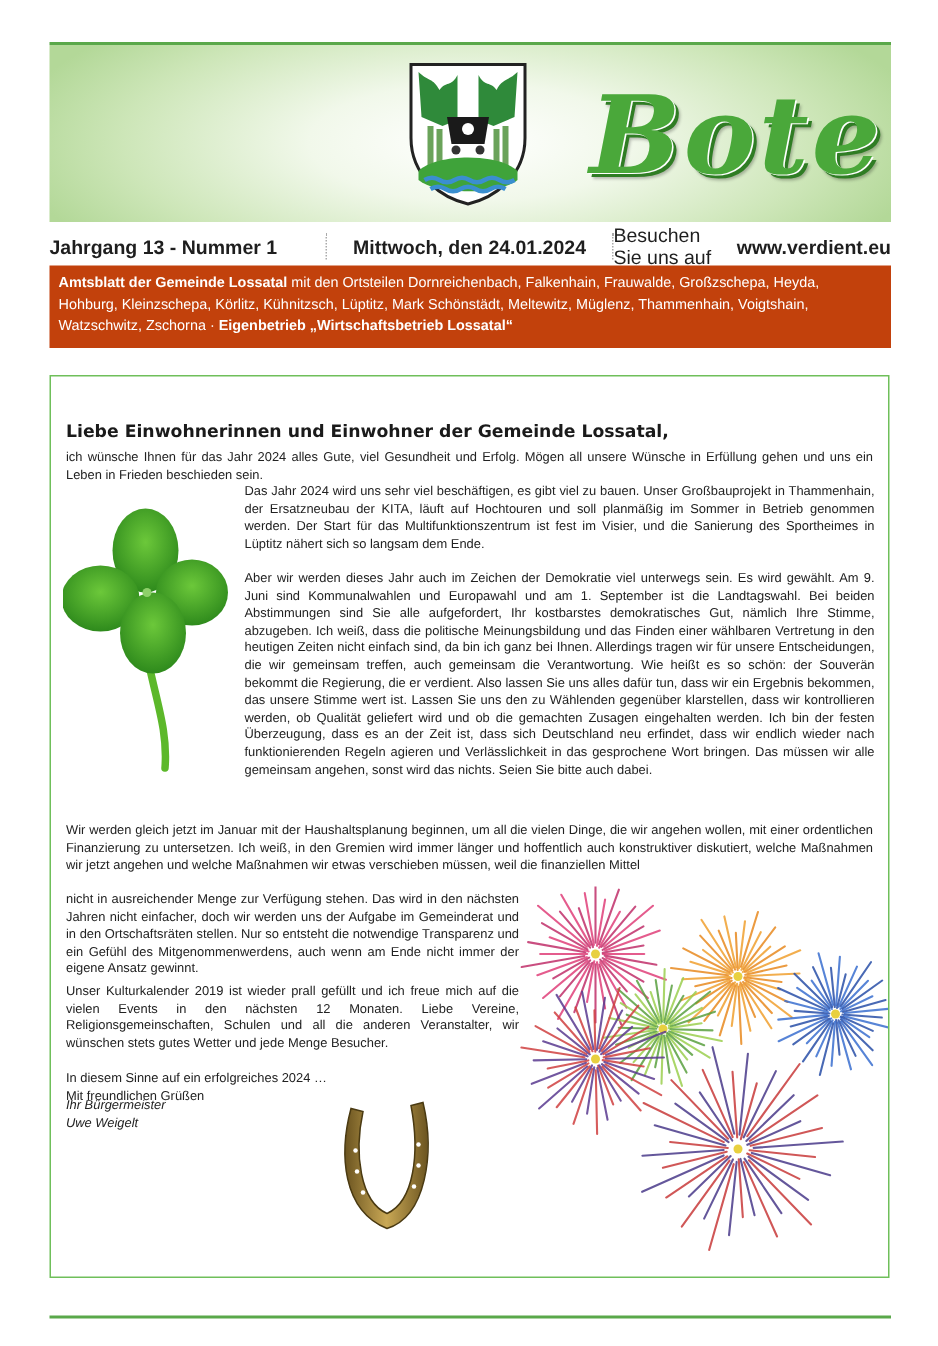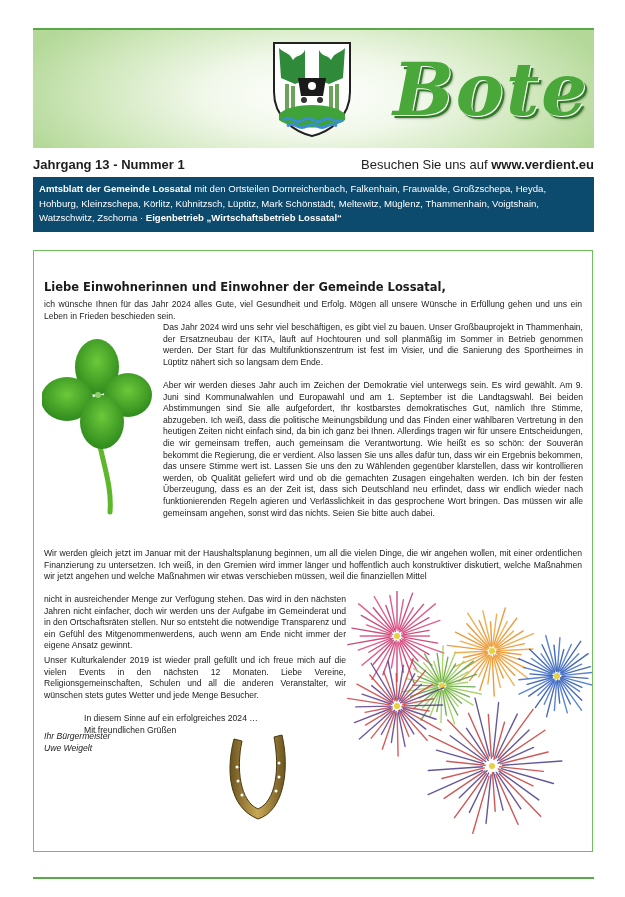--- a/index.html
+++ b/index.html
@@ -12,21 +12,21 @@
     text-shadow: 1px 1px 0 #ffffff, 3px 3px 0 #2f7d24, 4px 4px 2px rgba(0,0,0,0.25); letter-spacing:2px; }
   .mast-left { left:26px; }
   .mast-right { left:360px; }
   .crest { position:absolute; left:238px; top:10px; width:82px; height:98px; }
   .info-row { position:absolute; left:33px; top:153px; width:561px; height:22px; font-size:13px; display:flex; align-items:center; font-family:"Liberation Sans", sans-serif; }
   .info-cell { height:18px; display:flex; align-items:center; }
   .info-1 { width:184px; font-weight:bold; }
   .info-2 { width:190px; justify-content:center; font-weight:bold; border-left:1px dotted #aaa; border-right:1px dotted #aaa; }
   .info-3 { flex:1; justify-content:flex-end; }
   .info-3 b { font-weight:bold; }
-  .greenbar { position:absolute; left:33px; top:177px; width:561px; height:55px; background:#0c4a6e; color:#ffffff; font-size:9.6px; line-height:14.5px; padding:5px 6px; box-sizing:border-box; font-family:"Liberation Sans", sans-serif; }
+  .greenbar { position:absolute; left:33px; top:177px; width:561px; height:55px; background:#c2410c; color:#ffffff; font-size:9.6px; line-height:14.5px; padding:5px 6px; box-sizing:border-box; font-family:"Liberation Sans", sans-serif; }
   .greenbar b { font-weight:bold; }
   .letter { position:absolute; left:33px; top:250px; width:560px; height:602px; border:1.5px solid #6fbf5a; box-sizing:border-box; }
   .letter-title { position:absolute; left:10px; top:29px; font-size:11.5px; font-weight:bold; font-family:"DejaVu Sans", sans-serif; color:#1a1a1a; }
   .txt { position:absolute; font-family:"Liberation Sans", sans-serif; font-size:8.6px; line-height:11.6px; color:#222; text-align:justify; }
   .p-intro { left:10px; top:48px; width:538px; }
   .p-col1 { left:129px; top:71px; width:420px; }
   .p-col2 { left:129px; top:129px; width:420px; }
   .p-full { left:10px; top:297px; width:538px; }
   .p-left1 { left:10px; top:343px; width:302px; }
   .p-left2 { left:10px; top:404px; width:302px; }
@@ -57,20 +57,21 @@
     <circle cx="49" cy="60" r="3" fill="#333"></circle>
     <path d="M8 74 C20 62 62 62 74 74 L74 80 C62 90 20 90 8 80 Z" fill="#3fa33a"></path>
     <path d="M12 80 q5 -3 10 0 t10 0 t10 0 t10 0 t10 0 t10 0" stroke="#3a8fd0" stroke-width="3" fill="none"></path>
     <path d="M16 86 q5 -3 10 0 t10 0 t10 0 t10 0 t10 0" stroke="#3a8fd0" stroke-width="3" fill="none"></path>
   </svg>
   <div class="mast-word mast-right">Bote</div>
 </div>
 
 <div class="info-row">
   <div class="info-cell info-1">Jahrgang 13 - Nummer 1</div>
+  <div class="info-cell info-2">Mittwoch, den 24.01.2024</div>
   <div class="info-cell info-3">
     <span>Besuchen Sie uns auf </span>&nbsp;<b>www.verdient.eu</b>
   </div>
 </div>
 
 <div class="greenbar">
   <b>Amtsblatt der Gemeinde Lossatal</b><span> mit den Ortsteilen Dornreichenbach, Falkenhain, Frauwalde, Großzschepa, Heyda, Hohburg, Kleinzschepa, Körlitz, Kühnitzsch, Lüptitz, Mark Schönstädt, Meltewitz, Müglenz, Thammenhain, Voigtshain, Watzschwitz, Zschorna · </span><b>Eigenbetrieb „Wirtschaftsbetrieb Lossatal“</b>
 </div>
 
 <div class="letter">
@@ -90,21 +91,21 @@
     <ellipse cx="86" cy="58" rx="24" ry="22" fill="url(#lg)"></ellipse>
     <ellipse cx="60" cy="85" rx="22" ry="27" fill="url(#lg)"></ellipse>
     <circle cx="56" cy="58" r="3" fill="#8ed06a"></circle>
   </svg>
 
   <div class="txt p-col1">Das Jahr 2024 wird uns sehr viel beschäftigen, es gibt viel zu bauen. Unser Großbauprojekt in Thammenhain, der Ersatzneubau der KITA, läuft auf Hochtouren und soll planmäßig im Sommer in Betrieb genommen werden. Der Start für das Multifunktionszentrum ist fest im Visier, und die Sanierung des Sportheimes in Lüptitz nähert sich so langsam dem Ende.</div>
   <div class="txt p-col2">Aber wir werden dieses Jahr auch im Zeichen der Demokratie viel unterwegs sein. Es wird gewählt. Am 9. Juni sind Kommunalwahlen und Europawahl und am 1. September ist die Landtagswahl. Bei beiden Abstimmungen sind Sie alle aufgefordert, Ihr kostbarstes demokratisches Gut, nämlich Ihre Stimme, abzugeben. Ich weiß, dass die politische Meinungsbildung und das Finden einer wählbaren Vertretung in den heutigen Zeiten nicht einfach sind, da bin ich ganz bei Ihnen. Allerdings tragen wir für unsere Entscheidungen, die wir gemeinsam treffen, auch gemeinsam die Verantwortung. Wie heißt es so schön: der Souverän bekommt die Regierung, die er verdient. Also lassen Sie uns alles dafür tun, dass wir ein Ergebnis bekommen, das unsere Stimme wert ist. Lassen Sie uns den zu Wählenden gegenüber klarstellen, dass wir kontrollieren werden, ob Qualität geliefert wird und ob die gemachten Zusagen eingehalten werden. Ich bin der festen Überzeugung, dass es an der Zeit ist, dass sich Deutschland neu erfindet, dass wir endlich wieder nach funktionierenden Regeln agieren und Verlässlichkeit in das gesprochene Wort bringen. Das müssen wir alle gemeinsam angehen, sonst wird das nichts. Seien Sie bitte auch dabei.</div>
   <div class="txt p-full">Wir werden gleich jetzt im Januar mit der Haushaltsplanung beginnen, um all die vielen Dinge, die wir angehen wollen, mit einer ordentlichen Finanzierung zu untersetzen. Ich weiß, in den Gremien wird immer länger und hoffentlich auch konstruktiver diskutiert, welche Maßnahmen wir jetzt angehen und welche Maßnahmen wir etwas verschieben müssen, weil die finanziellen Mittel</div>
   <div class="txt p-left1">nicht in ausreichender Menge zur Verfügung stehen. Das wird in den nächsten Jahren nicht einfacher, doch wir werden uns der Aufgabe im Gemeinderat und in den Ortschaftsräten stellen. Nur so entsteht die notwendige Transparenz und ein Gefühl des Mitgenommenwerdens, auch wenn am Ende nicht immer der eigene Ansatz gewinnt.</div>
   <div class="txt p-left2">Unser Kulturkalender 2019 ist wieder prall gefüllt und ich freue mich auf die vielen Events in den nächsten 12 Monaten. Liebe Vereine, Religionsgemeinschaften, Schulen und all die anderen Veranstalter, wir wünschen stets gutes Wetter und jede Menge Besucher.</div>
-  <div class="txt p-close" style="text-align:left;margin-left:40px;">
+  <div class="txt p-close" style="text-align:left;">
     <div>In diesem Sinne auf ein erfolgreiches 2024 …</div>
     <div>Mit freundlichen Grüßen</div>
   </div>
   <div class="txt p-sig" style="top:480px; text-align:left;">
     <div>Ihr Bürgermeister</div>
     <div>Uwe Weigelt</div>
   </div>
 
   <svg class="horseshoe" viewBox="0 0 70 96">
     <defs>

